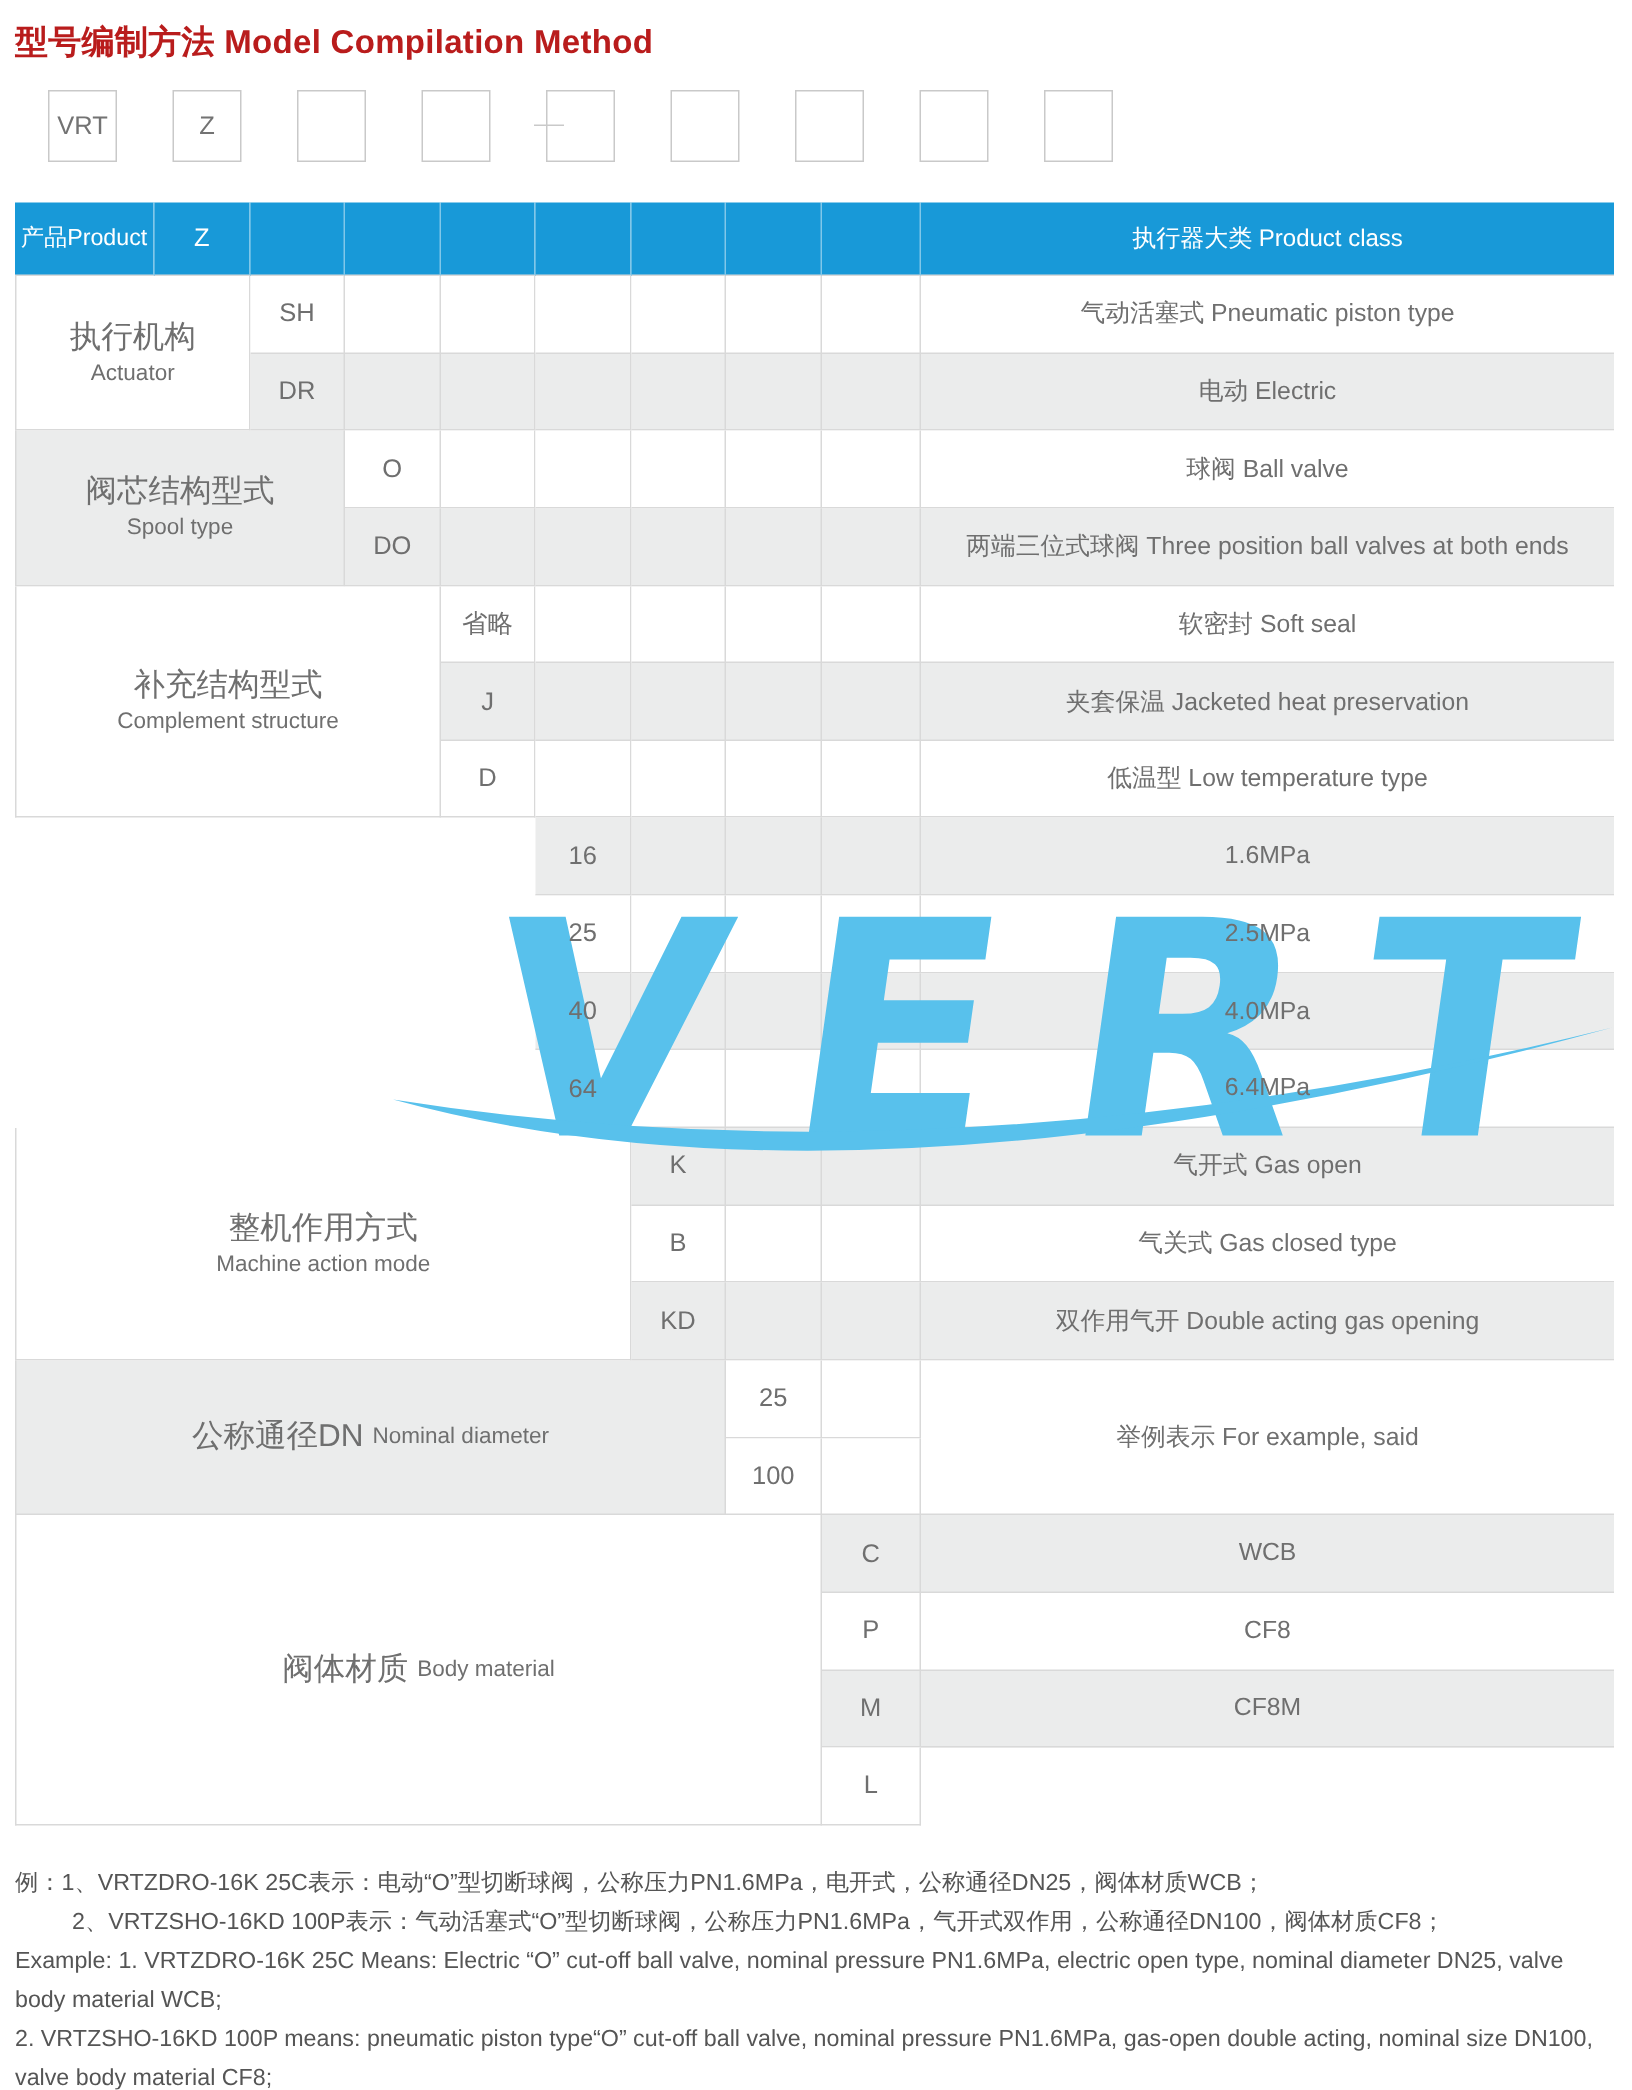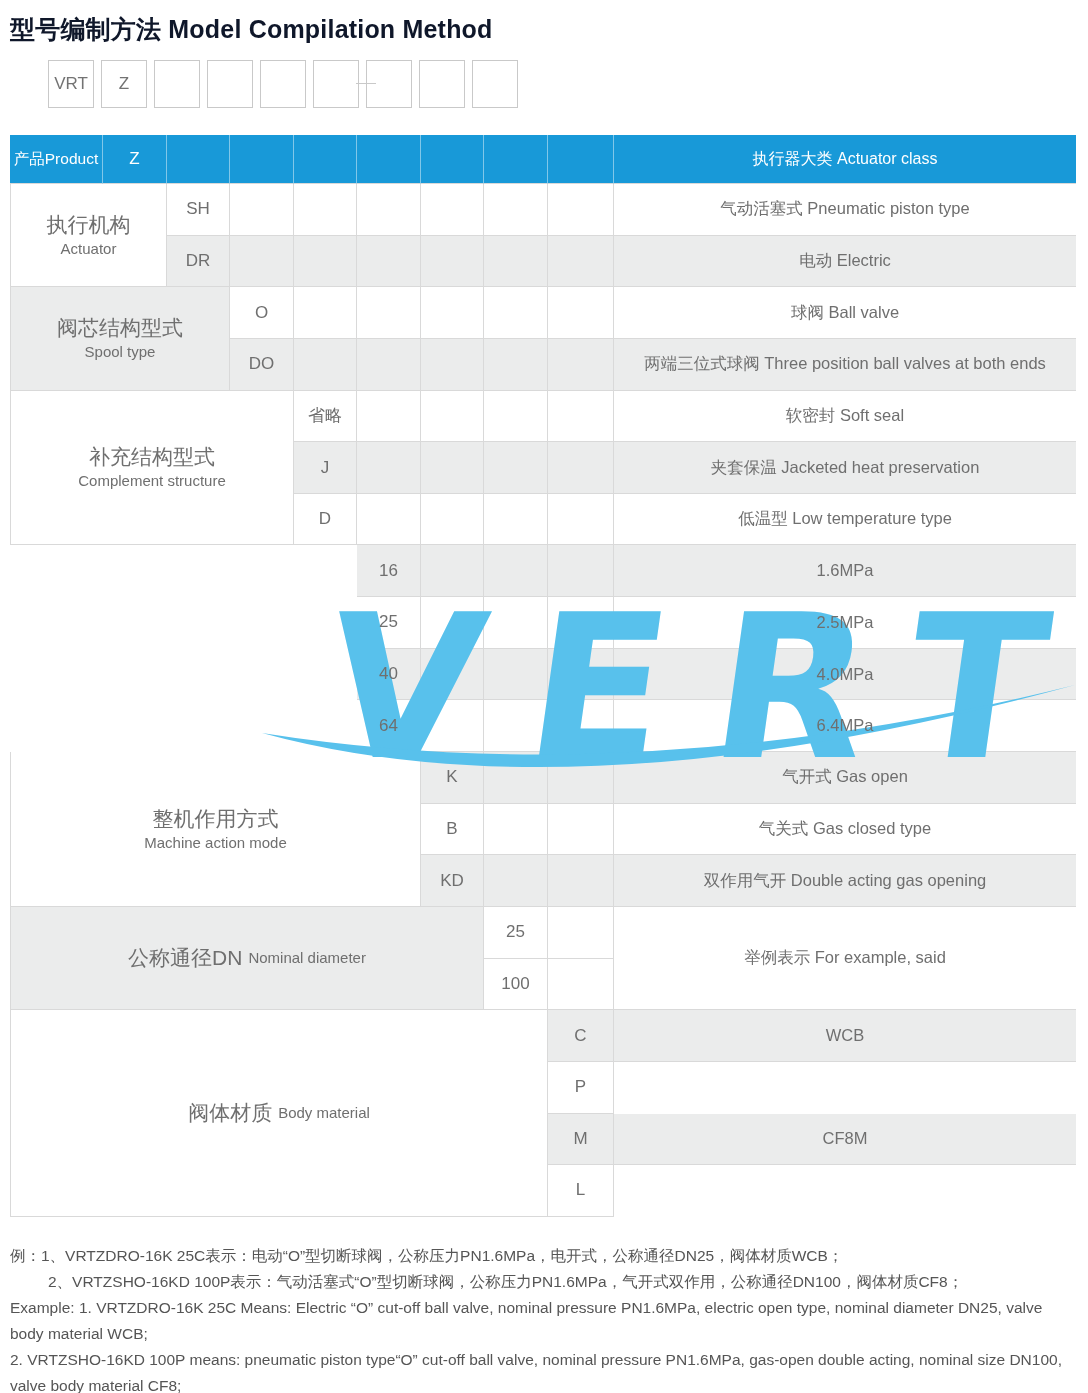--- a/index.html
+++ b/index.html
@@ -1,19 +1,19 @@
 <!DOCTYPE html>
 <html><head>
 <meta charset="utf-8">
 <style>
   html,body{margin:0;padding:0;background:#fff;}
   body{width:1088px;height:1393px;position:relative;font-family:"Liberation Sans","DejaVu Sans",sans-serif;}
-  .title{position:absolute;left:10px;top:13px;font-size:25px;font-weight:bold;color:#0f172a;letter-spacing:.2px;text-align:right;}
+  .title{position:absolute;left:10px;top:13px;font-size:22px;font-weight:bold;color:#b91c1c;letter-spacing:.2px;text-align:right;}
   
-  .boxes{position:absolute;left:48px;top:60px;display:flex;gap:7px;}
+  .boxes{position:absolute;left:32px;top:60px;display:flex;gap:37px;}
   .mbox{width:46px;height:48px;border:1px solid #c9c9c9;display:flex;align-items:center;justify-content:center;
         font-size:17px;color:#737373;background:#fff;box-sizing:border-box;}
   .connector{position:absolute;left:356px;top:83px;width:20px;height:1px;background:#c9c9c9;}
   
   .t{position:absolute;left:10px;top:135px;width:1066px;display:grid;
      grid-template-columns:93px 64px 63px 64px 63px 64px 63px 64px 66px 1fr;
      grid-template-rows:49px repeat(20,51.65px);}
   .cell{border-right:1px solid #d9d9d9;border-bottom:1px solid #d9d9d9;display:flex;align-items:center;
         justify-content:center;text-align:center;color:#6f6f6f;box-sizing:border-box;overflow:hidden;}
   .cell>span{position:relative;z-index:6;}
@@ -83,21 +83,21 @@
       <span>Z</span>
     </div>
   <div class="cell hd" style="grid-area:1/3/2/4"></div>
   <div class="cell hd" style="grid-area:1/4/2/5"></div>
   <div class="cell hd" style="grid-area:1/5/2/6"></div>
   <div class="cell hd" style="grid-area:1/6/2/7"></div>
   <div class="cell hd" style="grid-area:1/7/2/8"></div>
   <div class="cell hd" style="grid-area:1/8/2/9"></div>
   <div class="cell hd" style="grid-area:1/9/2/10"></div>
   <div class="cell hd last edge" style="grid-area:1/10/2/11">
-      <span>执行器大类 Actuator class</span>
+      <span>执行器大类 Product class</span>
     </div>
 
   <div class="cell lab w cl" style="grid-area:2/1/4/3">
       <span class="cn">执行机构</span>
       <span class="en">Actuator</span>
     </div>
   <div class="cell code w" style="grid-area:2/3/3/4">
       <span>SH</span>
     </div>
   <div class="cell w" style="grid-area:2/4/3/5"></div>
@@ -272,20 +272,23 @@
     </div>
   <div class="cell code g" style="grid-area:18/9/19/10">
       <span>C</span>
     </div>
   <div class="cell desc g edge" style="grid-area:18/10/19/11">
       <span>WCB</span>
     </div>
   <div class="cell code w" style="grid-area:19/9/20/10">
       <span>P</span>
     </div>
+  <div class="cell desc w edge" style="grid-area:19/10/20/11">
+      <span>CF8</span>
+    </div>
   <div class="cell code g" style="grid-area:20/9/21/10">
       <span>M</span>
     </div>
   <div class="cell desc g edge" style="grid-area:20/10/21/11">
       <span>CF8M</span>
     </div>
   <div class="cell code w" style="grid-area:21/9/22/10">
       <span>L</span>
     </div>
 </div>

